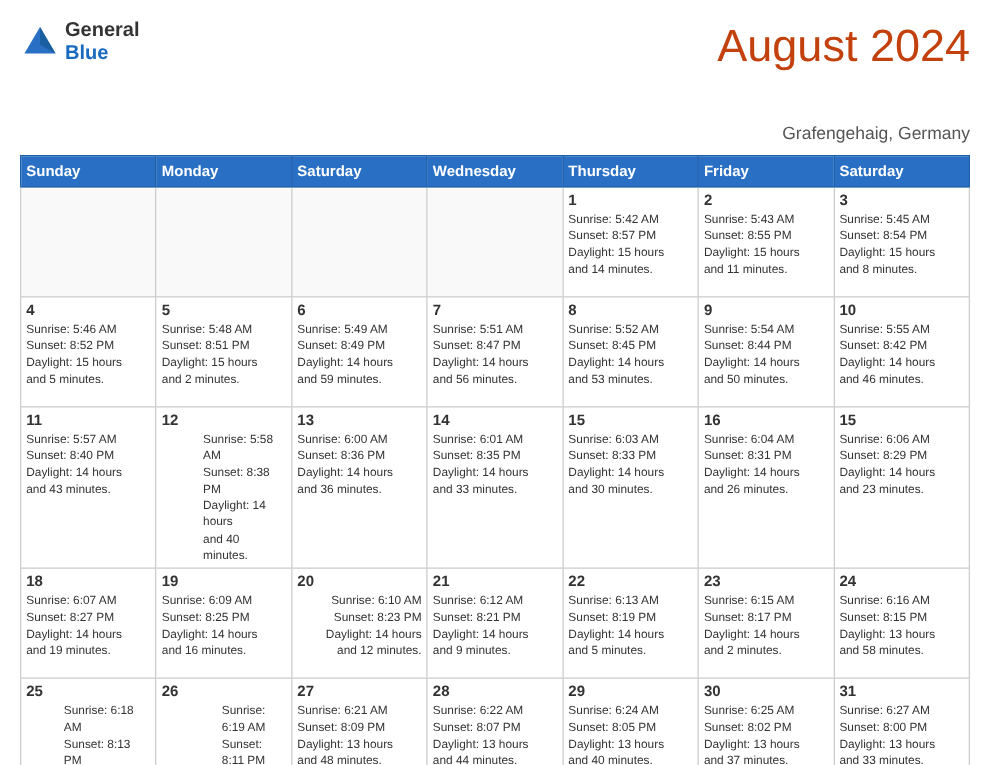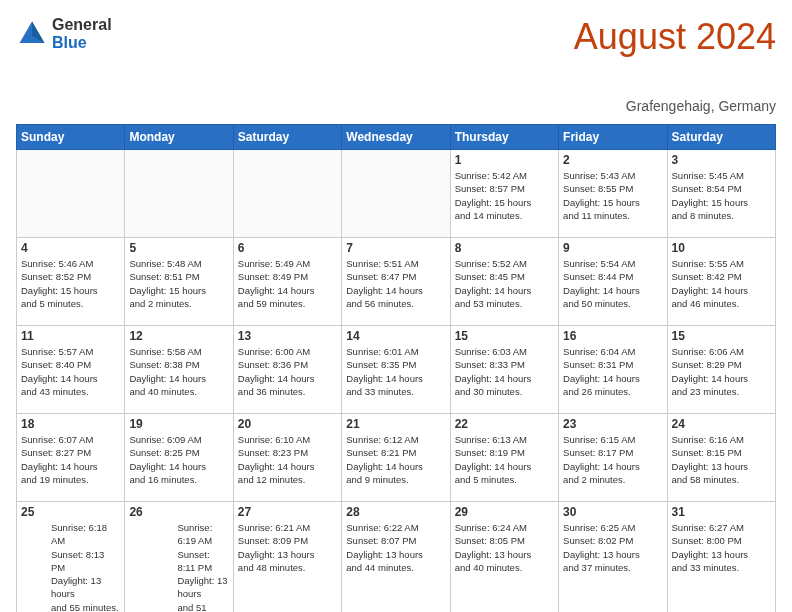--- a/index.html
+++ b/index.html
@@ -225,21 +225,21 @@
         <tr class="week-row">
           <td class="has-data">
             <div class="day-number">11</div>
             <div class="day-info" style="white-space: pre-wrap;">Sunrise: 5:57 AM
 Sunset: 8:40 PM
 Daylight: 14 hours
 and 43 minutes.</div>
           </td>
           <td class="has-data">
             <div class="day-number">12</div>
-            <div class="day-info" style="white-space: pre-wrap;">Sunrise: 5:58 AM
+            <div class="day-info" style="white-space: pre-wrap; margin-left: 33px;">Sunrise: 5:58 AM
 Sunset: 8:38 PM
 Daylight: 14 hours
 and 40 minutes.</div>
           </td>
           <td class="has-data">
             <div class="day-number">13</div>
             <div class="day-info" style="white-space: pre-wrap;">Sunrise: 6:00 AM
 Sunset: 8:36 PM
 Daylight: 14 hours
 and 36 minutes.</div>
@@ -283,21 +283,21 @@
           </td>
           <td class="has-data">
             <div class="day-number">19</div>
             <div class="day-info" style="white-space: pre-wrap;">Sunrise: 6:09 AM
 Sunset: 8:25 PM
 Daylight: 14 hours
 and 16 minutes.</div>
           </td>
           <td class="has-data">
             <div class="day-number">20</div>
-            <div class="day-info" style="white-space: pre-wrap;">Sunrise: 6:10 AM
+            <div class="day-info" style="white-space: pre-wrap; text-align: right;">Sunrise: 6:10 AM
 Sunset: 8:23 PM
 Daylight: 14 hours
 and 12 minutes.</div>
           </td>
           <td class="has-data">
             <div class="day-number">21</div>
             <div class="day-info" style="white-space: pre-wrap;">Sunrise: 6:12 AM
 Sunset: 8:21 PM
 Daylight: 14 hours
 and 9 minutes.</div>

